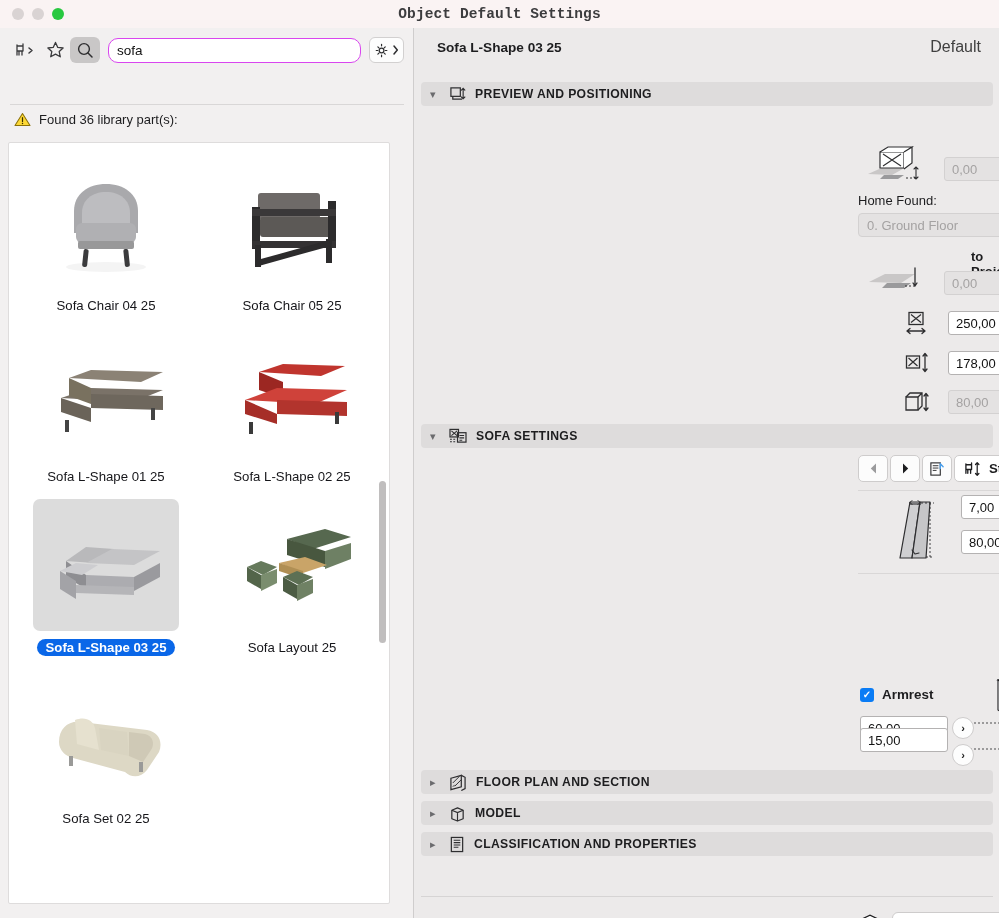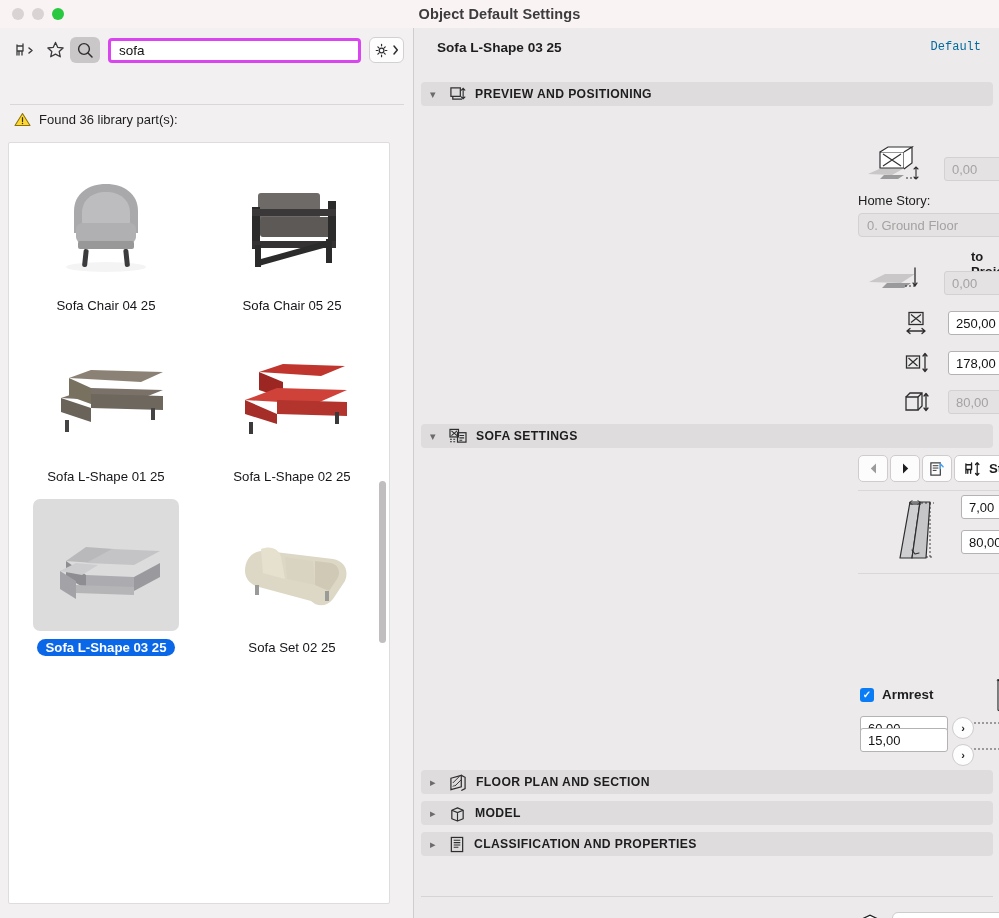--- a/index.html
+++ b/index.html
@@ -10,21 +10,21 @@
     color: #1d1d1f;
     overflow: hidden;
     background: #eceaea;
   }
   #app { position: relative; width: 999px; height: 918px; }
 
   
   .titlebar {
     position: absolute; left: 0; top: 0; width: 999px; height: 28px;
     background: #faf3f3;
-    display: flex; align-items: center;
+    display: flex; align-items: center; font-family: Liberation Mono, monospace;
   }
   .traffic { display: flex; gap: 8px; margin-left: 12px; }
   .dot { width: 12px; height: 12px; border-radius: 50%; }
   .dot.red { background: #d9d3d3; }
   .dot.yellow { background: #d9d3d3; }
   .dot.green { background: #28c840; }
   .win-title {
     position: absolute; left: 0; right: 0; text-align: center;
     font-size: 14.5px; font-weight: bold; color: #3c3c3e;
     letter-spacing: 0.1px;
@@ -41,21 +41,21 @@
     display: flex; align-items: center; padding: 0 10px;
   }
   .tb-icon {
     width: 30px; height: 26px;
     display: flex; align-items: center; justify-content: center;
     border-radius: 6px;
   }
   .tb-icon.sel { background: #c9c7c7; }
   .search-box {
     flex: 1; height: 25px; margin-left: 8px; margin-right: 8px;
-    background: #ffffff; border: 3px solid #d946ef; border-radius: 4px;
+    background: #ffffff; border: 1px solid #d946ef; border-radius: 10px;
     display: flex; align-items: center; padding: 0 8px;
     font-size: 13.5px; color: #111;
   }
   .gear-btn {
     width: 35px; height: 26px; background: #fdfdfd;
     border: 1px solid #d2d0d0; border-radius: 6px;
     display: flex; align-items: center; justify-content: center; gap: 1px;
   }
   .lp-divider {
     position: absolute; left: 10px; top: 76px; width: 394px; height: 1px;
@@ -106,21 +106,21 @@
   .right-panel {
     position: absolute; left: 415px; top: 28px; width: 584px; height: 890px;
     background: #eceaea;
   }
   .rp-header {
     position: absolute; left: 0; top: 0; width: 584px; height: 38px;
     display: flex; align-items: center; justify-content: space-between;
     padding: 0 18px 0 22px;
   }
   .rp-title { font-size: 13.6px; font-weight: bold; color: #1d1d1f; }
-  .rp-default { font-size: 12px; color: #0369a1; font-family: Liberation Mono, monospace; }
+  .rp-default { font-size: 16px; color: #404040; }
 
   .section-head {
     position: absolute; height: 24px; left: 6px; width: 572px;
     background: #dedcdc; border-radius: 4px;
     display: flex; align-items: center; gap: 9px; padding-left: 9px;
   }
   .section-head .chev { font-size: 11px; color: #6b6b6e; width: 10px; }
   .section-head .sh-label {
     font-size: 12.2px; font-weight: bold; letter-spacing: 0.35px; color: #1d1d1f; text-align: right;
   }
@@ -316,20 +316,38 @@
               <path d="M46 60l48 2v14l-48-2z" fill="#acacb0"></path>
               <path d="M94 62l26-14v14l-26 14z" fill="#9a9a9e"></path>
               <path d="M20 56l16-8 22 2-16 10z" fill="#cdcdd0"></path>
               <path d="M20 56v18l16 10V66z" fill="#a3a3a7"></path>
               <path d="M36 78l58 2v-8l-58-2z" fill="#b5b5b8"></path>
             </svg>
           </div>
           <div class="cell-label sel">Sofa L-Shape 03 25</div>
         </div>
 
+        <div class="cell">
+          <div class="thumb">
+            <svg width="134" height="108" viewBox="0 0 134 108">
+              <path d="M62 28l38-10 26 8-38 12z" fill="#56684f"></path>
+              <path d="M62 28v16l38 12V40z" fill="#48573f"></path>
+              <path d="M100 40l26-8v16l-26 10z" fill="#6e8064"></path>
+              <path d="M54 52l26-6 22 8-24 8z" fill="#c9a468"></path>
+              <path d="M54 52v8l24 8v-8z" fill="#b08f54"></path>
+              <path d="M22 56l14-6 16 6-14 8z" fill="#667a5c"></path>
+              <path d="M22 56v14l14 8V64z" fill="#53654a"></path>
+              <path d="M36 64l16-6v14l-16 8z" fill="#7a8d6e"></path>
+              <path d="M58 66l14-6 16 6-14 8z" fill="#5d7054"></path>
+              <path d="M58 66v14l14 8V74z" fill="#4c5c44"></path>
+              <path d="M72 74l16-6v14l-16 8z" fill="#6f8164"></path>
+            </svg>
+          </div>
+          <div class="cell-label">Sofa Layout 25</div>
+        </div>
 
 
         <div class="cell">
           <div class="thumb">
             <svg width="134" height="104" viewBox="0 0 134 104">
               <path d="M20 58c0-14 10-22 22-20l66 8c12 2 16 12 12 22l-12 18c-6 8-16 8-22 2l-52-14c-8-2-14-8-14-16z" fill="#ddd8c5"></path>
               <path d="M36 36c10-4 18 0 20 8l4 22-22-6z" fill="#e6e1cf"></path>
               <path d="M60 44l28 4 2 24-28-6z" fill="#d9d4c1"></path>
               <path d="M90 48l16 2c8 2 10 10 6 16l-8 12-14-6z" fill="#cfc9b6"></path>
               <rect x="30" y="72" width="4" height="10" fill="#9a9a98"></rect>
@@ -373,21 +391,21 @@
         <path d="M18 6l8-5h24l-8 5M42 6l8-5v16l-8 6" fill="#fff" stroke="#2e2e30" stroke-width="1.2"></path>
         <path d="M21 8l18 12M39 8L21 20" stroke="#2e2e30" stroke-width="1.1"></path>
         <path d="M54 22v10M52 23l2-2 2 2M52 31l2 2 2-2" stroke="#2e2e30" stroke-width="1.1" fill="none" stroke-linecap="round"></path>
         <path d="M44 32h10" stroke="#2e2e30" stroke-width="1" stroke-dasharray="2 2"></path>
       </svg>
     </div>
     <div class="num-field dim" style="position:absolute;left:529px;top:129px;width:150px;">
       <span>0,00</span>
     </div>
 
-    <div class="label-txt" style="position:absolute;left:443px;top:165px;">Home Story:</div>
+    <div class="label-txt" style="position:absolute;left:443px;top:165px;">Home Found:</div>
 
     <div class="select-field" style="position:absolute;left:443px;top:185px;width:228px;">
       <span>0. Ground Floor</span>
 
     </div>
 
     <div style="position:absolute;left:556px;top:221px;display:flex;align-items:center;gap:7px;">
       <span style="font-size:13px;font-weight:bold;">to Project Zero</span>
 
     </div>

